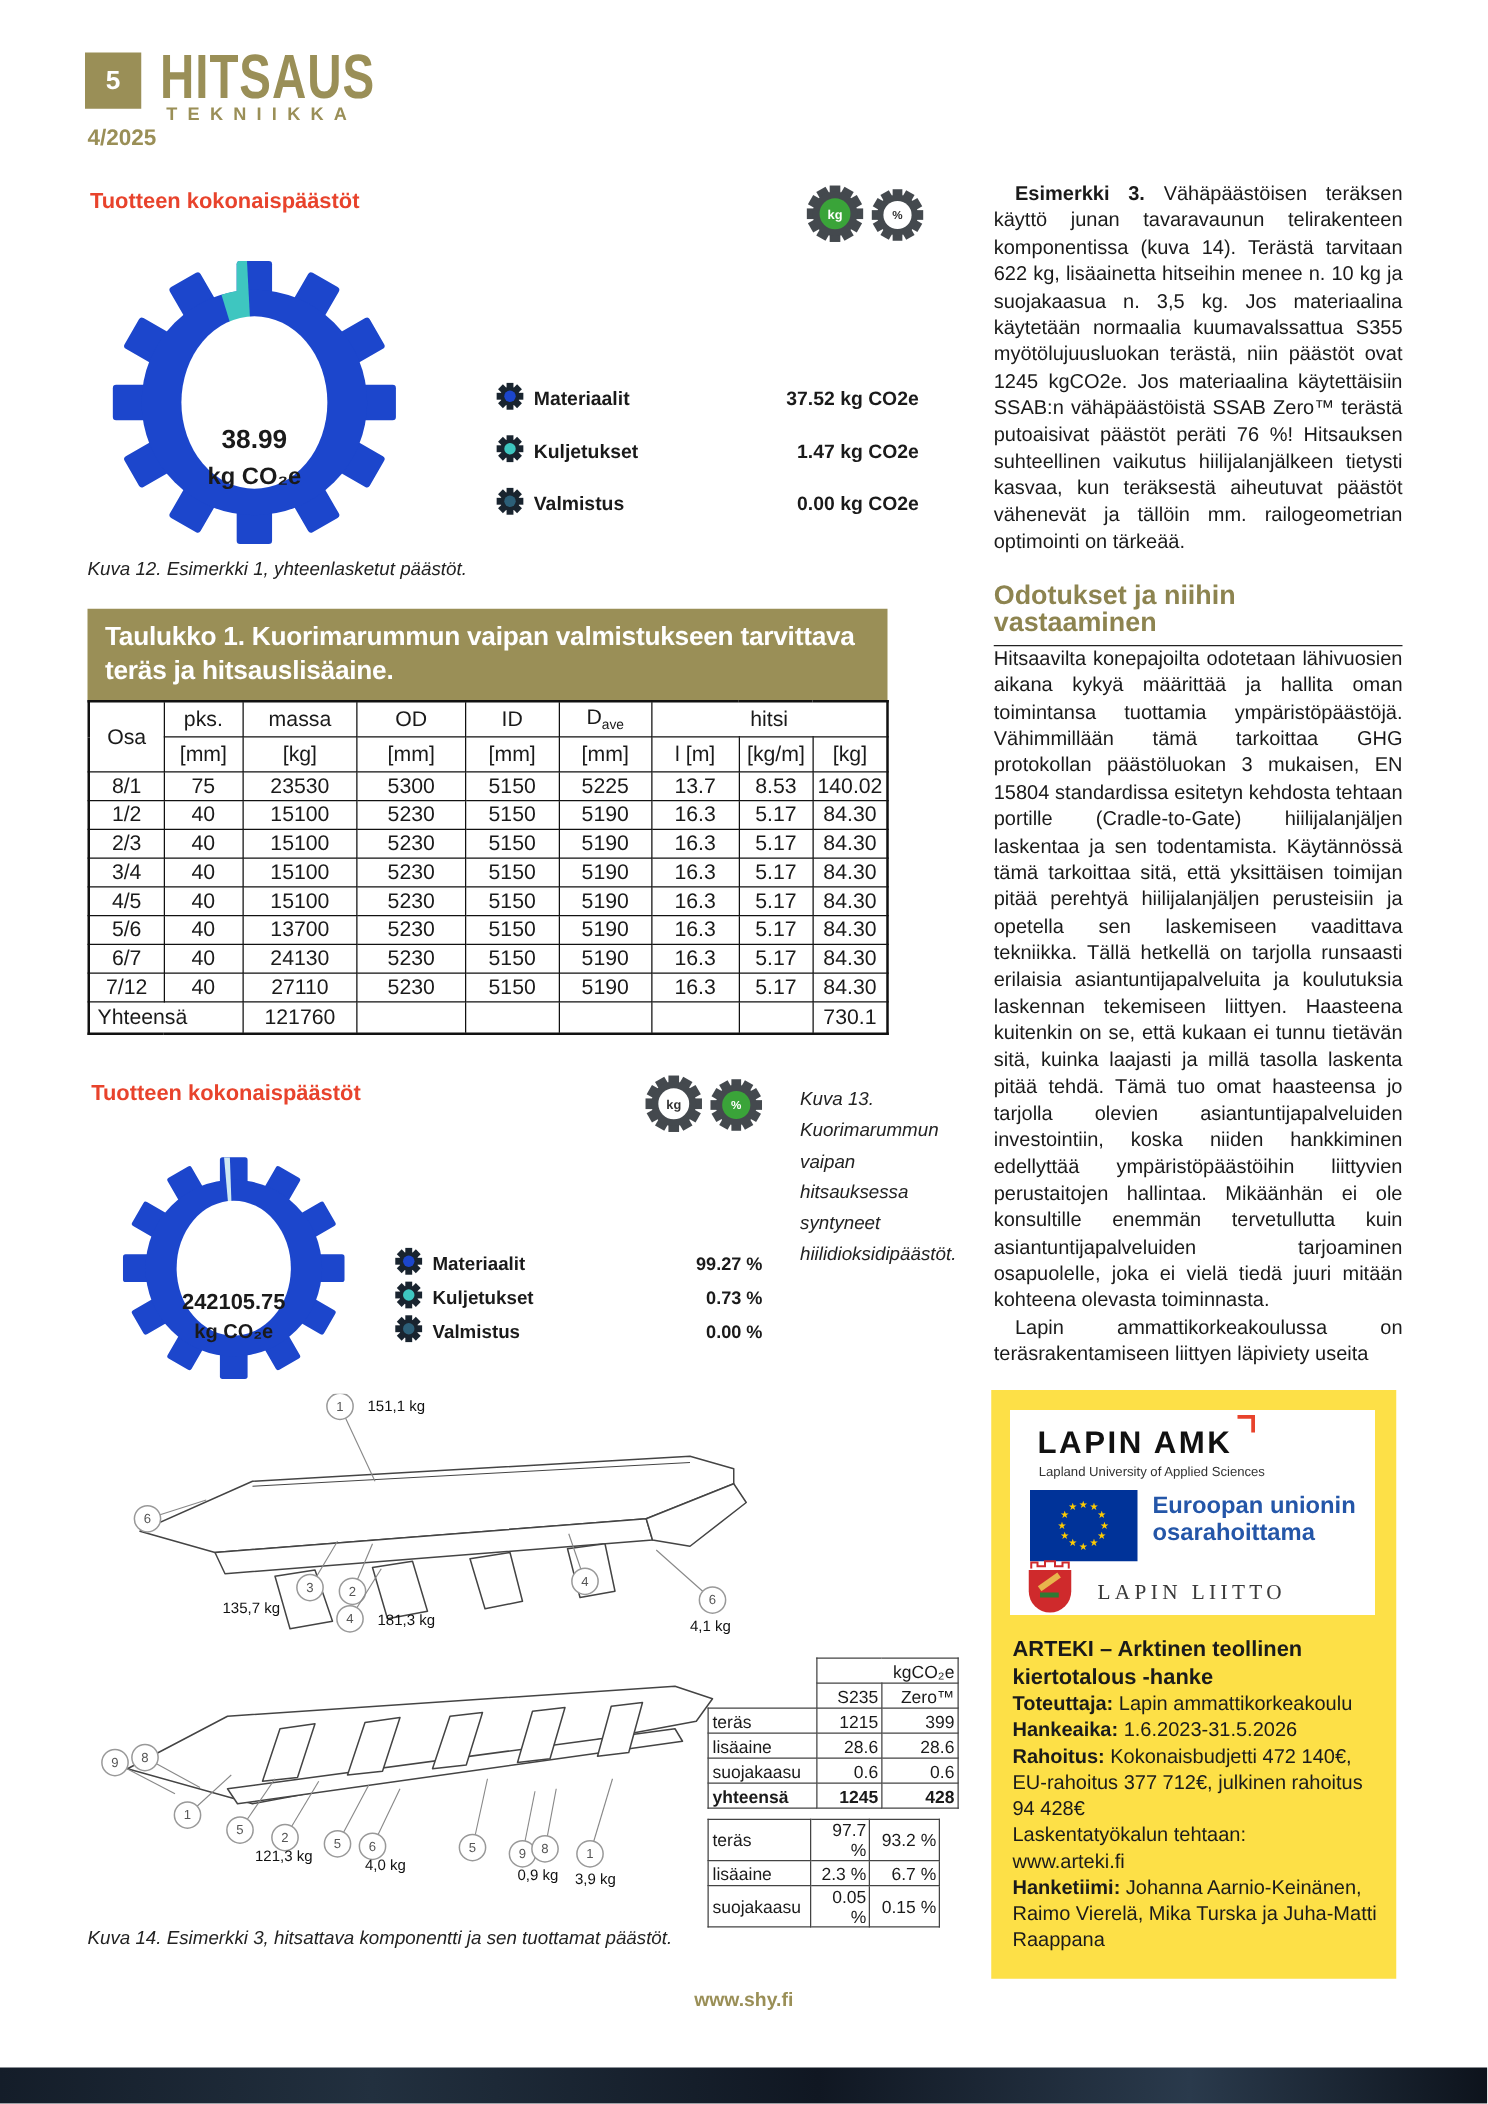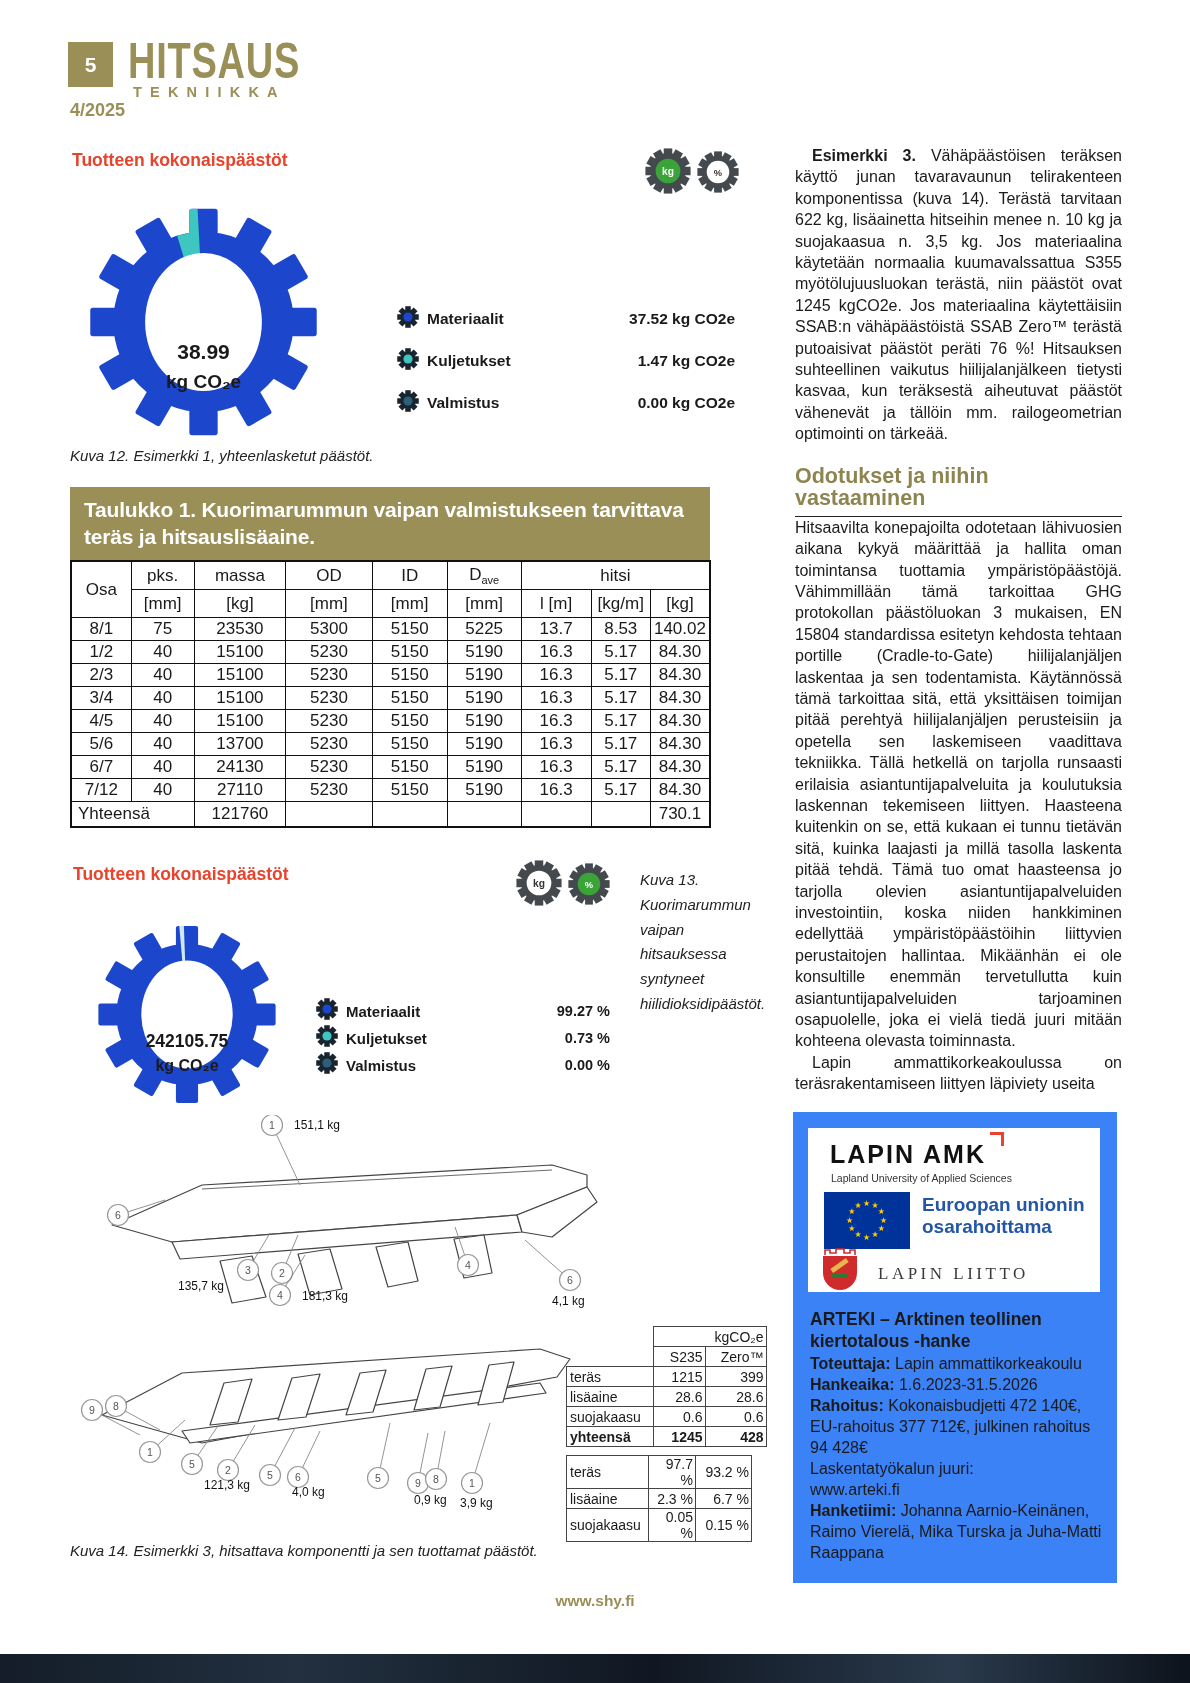--- a/index.html
+++ b/index.html
@@ -41,21 +41,21 @@
   
   #rcol{left:795px;top:145px;width:327px;font-size:16px;line-height:21.4px;text-align:justify;}
   #rcol p{margin:0;}
   #p1{text-indent:17px;}
   #p1 b{font-weight:bold;}
   #sec-head{color:#8d8450;font-size:21.5px;line-height:22px;font-weight:bold;margin-top:20px;text-align:left;}
   #sec-rule{border:none;border-top:1.5px solid #222;margin:7px 0 0 0;}
   #p2{margin-top:22px;}
   #p3{text-indent:17px;}
   
-  #hankebox{left:793px;top:1112px;width:324px;height:471px;background:#3b82f6;}
+  #hankebox{left:793px;top:1112px;width:324px;height:471px;background:#fde047;}
   #logopanel{position:absolute;left:15px;top:16px;width:292px;height:164px;background:#fff;}
   #lapinamk{position:absolute;left:22px;top:12px;font-size:25px;font-weight:bold;color:#111;letter-spacing:2px;}
   #amk-corner{position:absolute;left:182px;top:4px;width:11px;height:11px;border-top:3px solid #e8432c;border-right:3px solid #e8432c;}
   #lapinamk-sub{position:absolute;left:23px;top:44px;font-size:10.5px;color:#333;}
   #eu-flag{position:absolute;left:16px;top:64px;width:86px;height:57px;background:#003399;}
   .star{position:absolute;color:#ffcc00;font-size:8px;line-height:8px;}
   #eu-text{position:absolute;left:114px;top:66px;width:170px;font-size:19px;font-weight:bold;color:#2456a8;line-height:1.15;}
   #liitto-shield{position:absolute;left:15px;top:128px;width:34px;height:34px;background:#cf2a2c;
                  border-radius:0 0 17px 17px;}
   #liitto-crown{position:absolute;left:16px;top:120px;width:32px;height:7px;}
@@ -683,21 +683,21 @@
         <div class="shield-belt"></div>
       </div>
       <div id="liitto-text">LAPIN LIITTO</div>
     </div>
     <div id="hanke-text">
       <div id="hanke-title">ARTEKI – Arktinen teollinen kiertotalous -hanke</div>
       <div id="hanke-lines">
           <div class="hline"><b>Toteuttaja:</b><span> Lapin ammattikorkeakoulu</span></div>
           <div class="hline"><b>Hankeaika:</b><span> 1.6.2023-31.5.2026</span></div>
           <div class="hline"><b>Rahoitus:</b><span> Kokonaisbudjetti 472 140€, EU-rahoitus 377 712€, julkinen rahoitus 94 428€</span></div>
-          <div class="hline"><span>Laskentatyökalun juuri:</span></div>
+          <div class="hline"><span>Laskentatyökalun tehtaan:</span></div>
           <div class="hline"><span>www.arteki.fi</span></div>
           <div class="hline"><b>Hanketiimi:</b><span> Johanna Aarnio-Keinänen, Raimo Vierelä, Mika Turska ja Juha-Matti Raappana</span></div>
         </div>
     </div>
   </div>
 
   <div class="abs" id="footer">www.shy.fi</div>
   <div class="abs" id="botbar"></div>
 </div>
 

